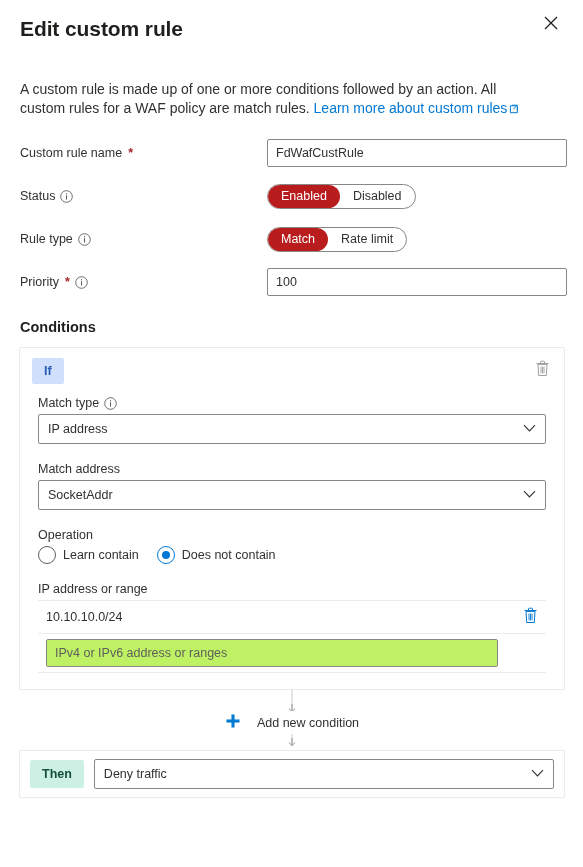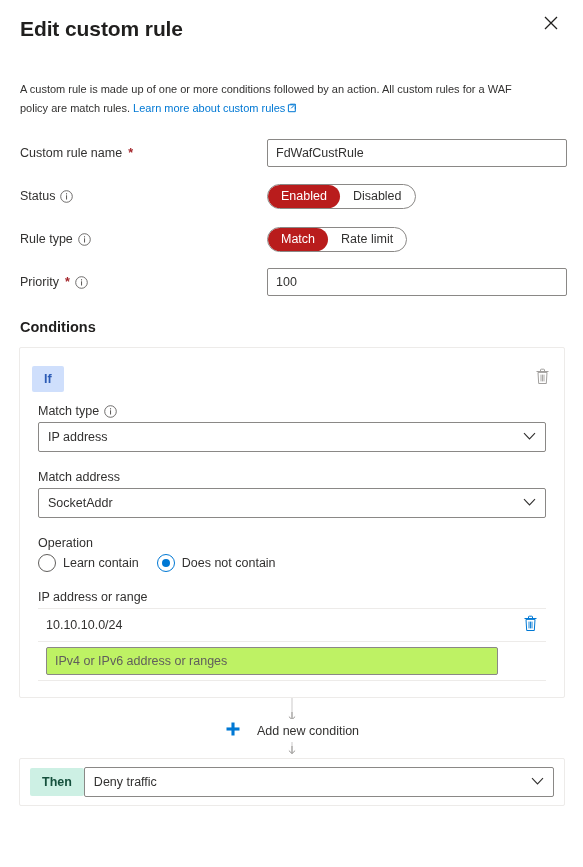--- a/index.html
+++ b/index.html
@@ -38,21 +38,21 @@
     display: flex; align-items: center; justify-content: center;
     background: transparent;
     border: none;
     cursor: pointer;
     padding: 0;
   }
 
   
   .intro {
     padding: 18px 18px 0 20px;
-    font-size: 11px;
+    font-size: 14px;
     line-height: 19px;
     color: #323130;
     max-width: 560px;
   }
   .intro a {
     color: #0078d4;
     text-decoration: none;
   }
   .ext-link-icon {
     display: inline-block;
@@ -140,21 +140,21 @@
     color: #201f1e;
     margin-bottom: 12px;
   }
 
   .cond-wrap { padding: 0 18px 0 19px; position: relative; }
 
   .cond-card {
     border: 1px solid #edebe9;
     border-radius: 2px;
     background: #fff;
-    padding: 18px 12px 16px 12px;
+    padding: 10px 12px 16px 12px;
     position: relative;
   }
 
   .cond-head {
     display: flex;
     align-items: flex-start;
     justify-content: space-between;
     margin-bottom: 12px;
   }
   .badge-if {
@@ -313,21 +313,21 @@
   }
 
   
   .then-card {
     border: 1px solid #edebe9;
     border-radius: 2px;
     background: #fff;
     padding: 8px 10px;
     display: flex;
     align-items: center;
-    gap: 0;
+    gap: 10px;
   }
   .badge-then {
     background: #cdf0e4;
     color: #15503c;
     font-size: 12.5px;
     font-weight: 600;
     padding: 6px 12px;
     border-radius: 2px;
     line-height: 16px;
     white-space: nowrap;

